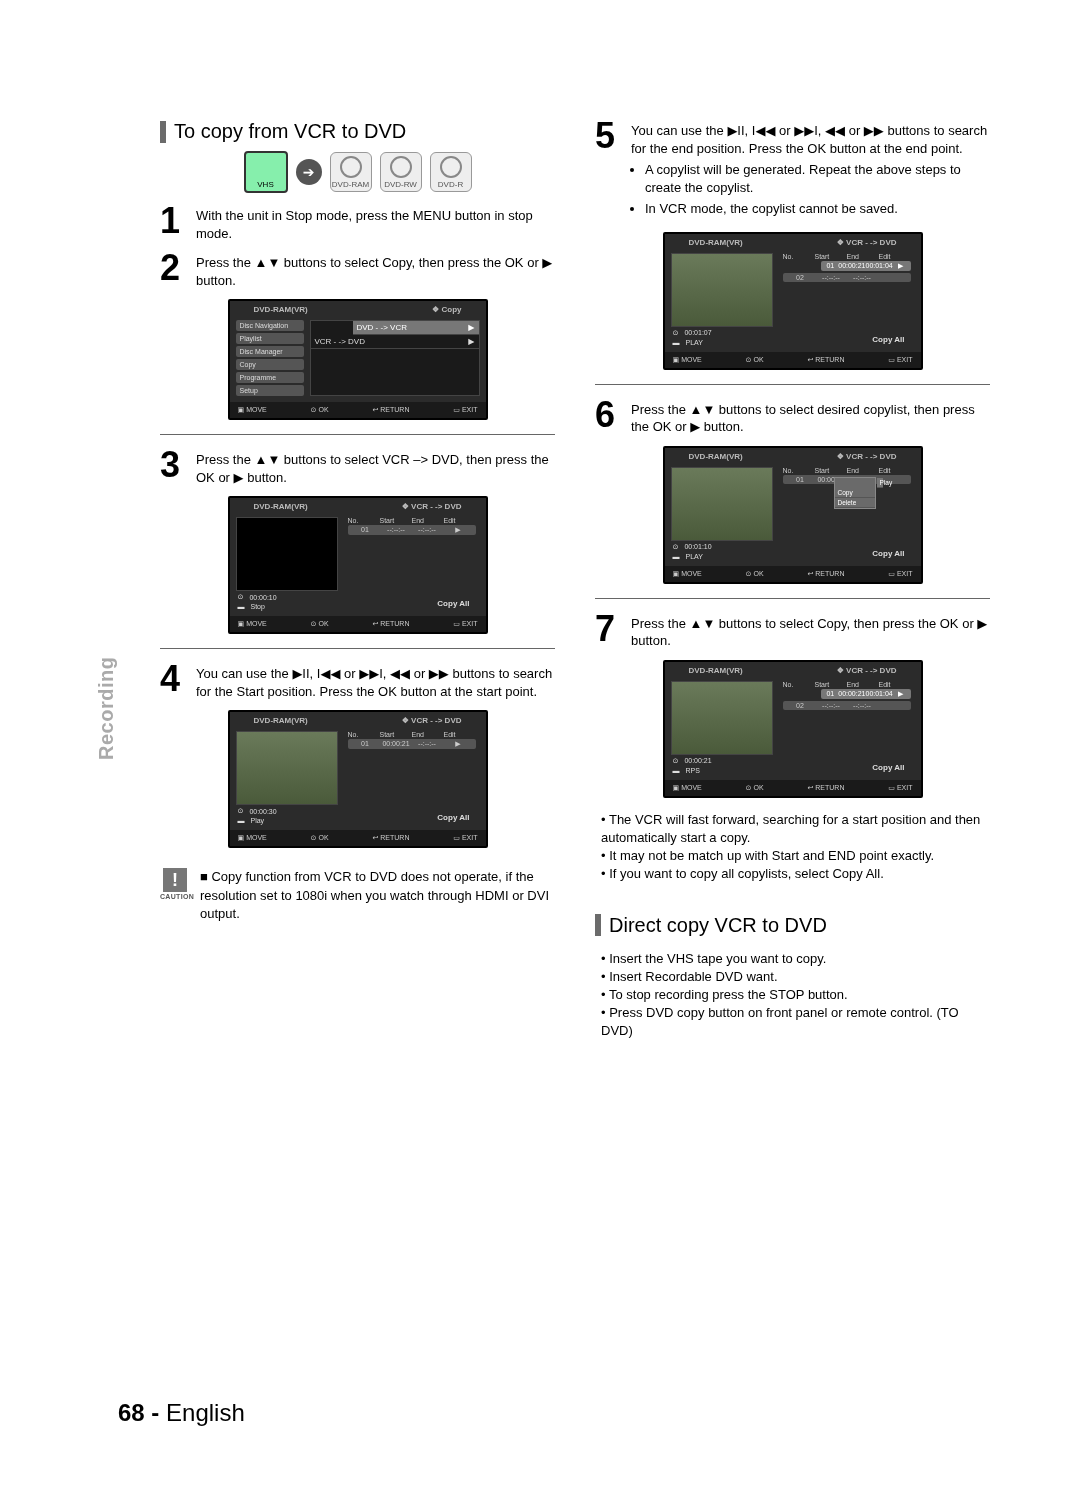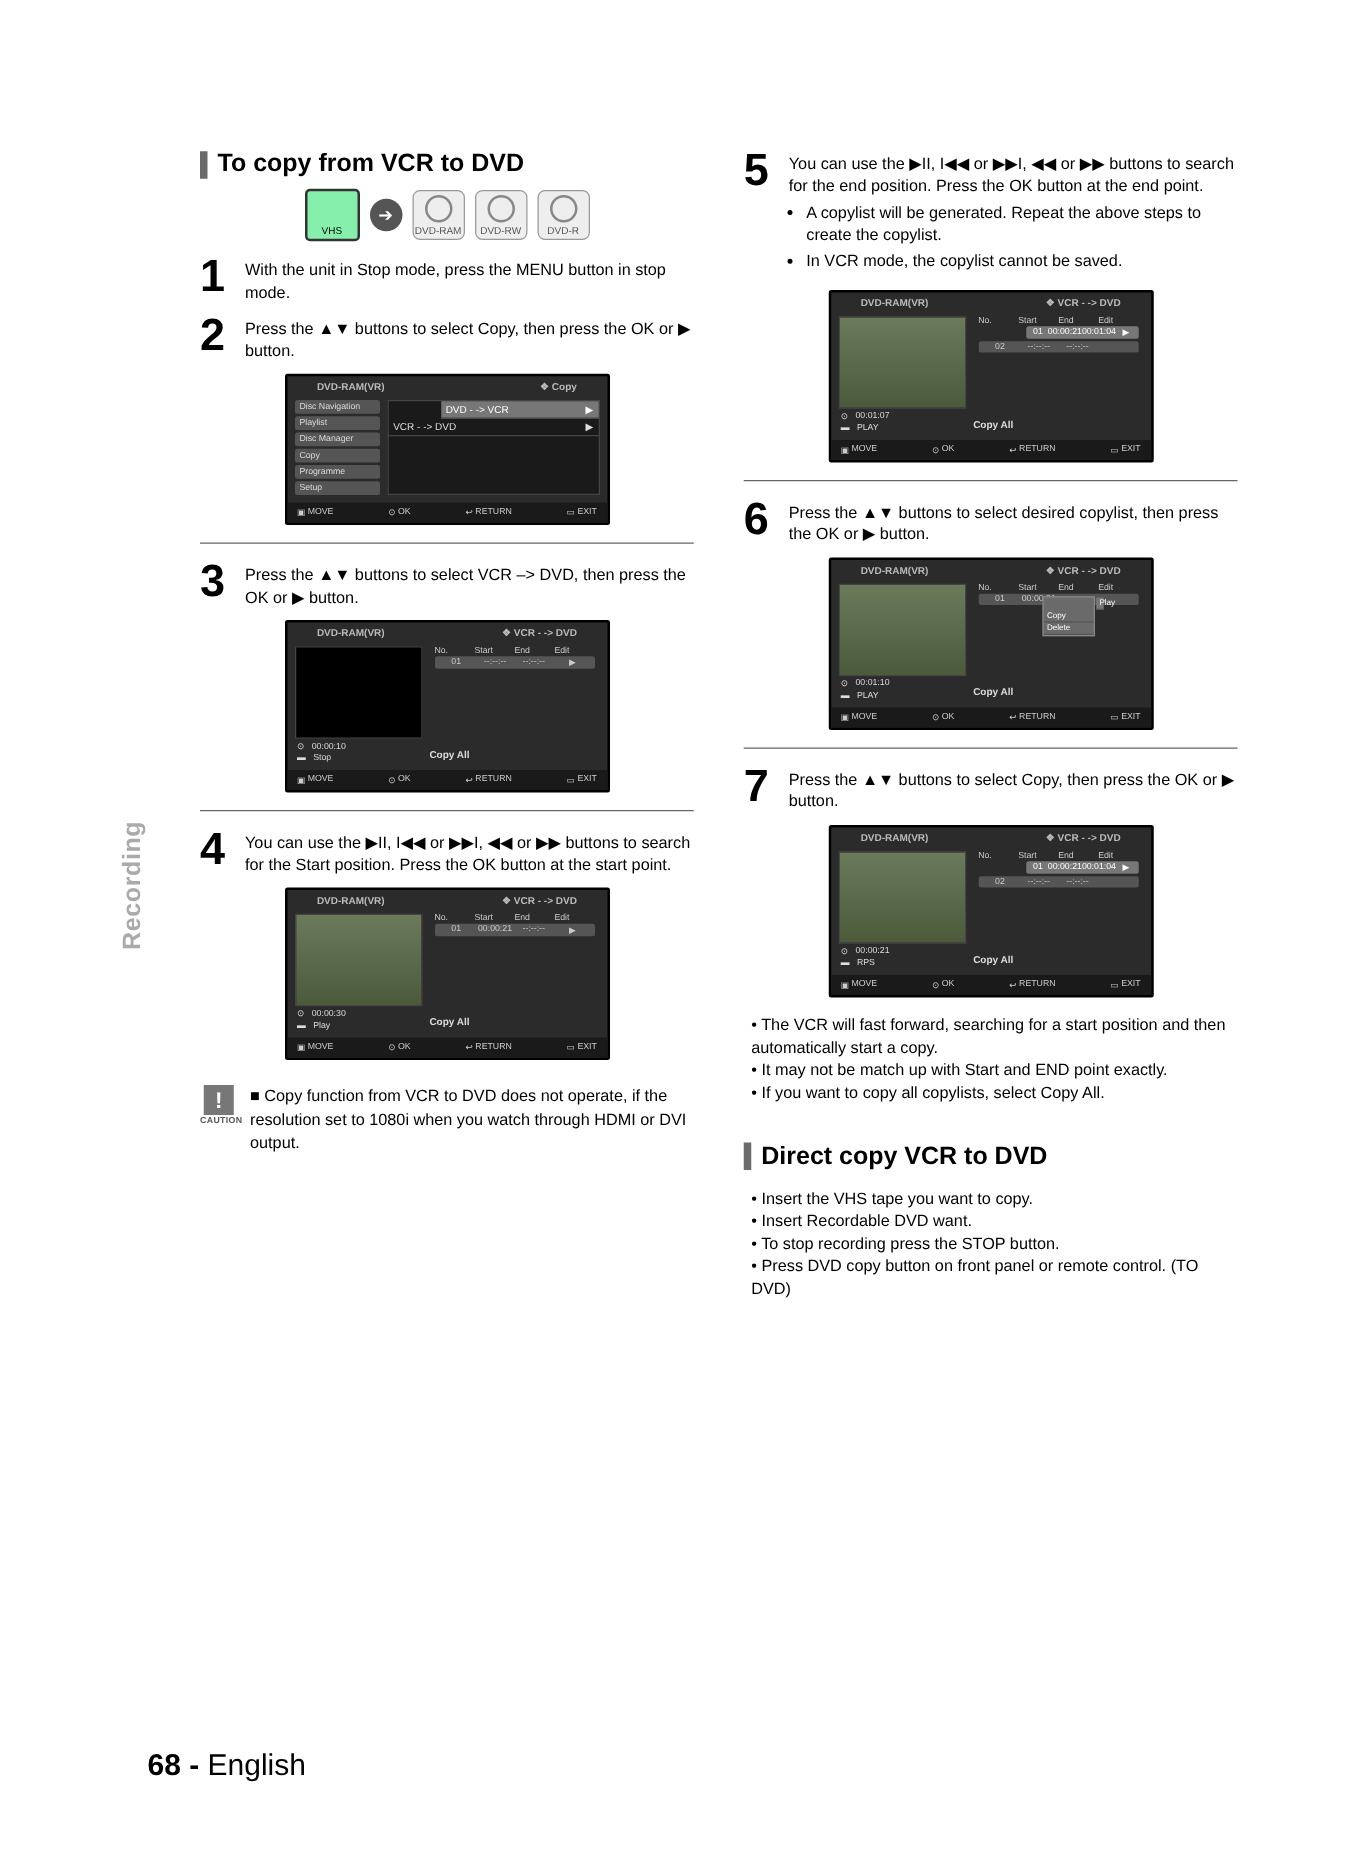--- a/index.html
+++ b/index.html
@@ -30,21 +30,21 @@
     top: 760px;
     transform: rotate(-90deg);
     transform-origin: left top;
     font-size: 20px;
     font-weight: bold;
     color: #aaa;
     letter-spacing: 0.5px;
   }
   .section-title {
     font-size: 20px;
-    font-weight: bold;
+    font-weight: normal;
     margin-bottom: 8px;
     display: flex;
     align-items: center;
     gap: 8px;
   }
   .section-title::before {
     content: "";
     width: 6px;
     height: 22px;
     background: #6b6b6b;
@@ -230,21 +230,21 @@
   .osd-table-row {
     display: flex;
     font-size: 7px;
     background: #555;
     margin: 1px 4px;
     border-radius: 2px;
     padding: 1px 2px;
   }
   .osd-table-row span { flex: 1; text-align: center; }
   .osd-copyall-row {
-    text-align: left;
+    text-align: right;
     font-size: 8px;
     color: #ddd;
     padding: 4px 10px 2px 0;
     font-weight: bold;
   }
   .osd-popup {
     position: absolute;
     top: 10px;
     left: 55px;
     width: 40px;

